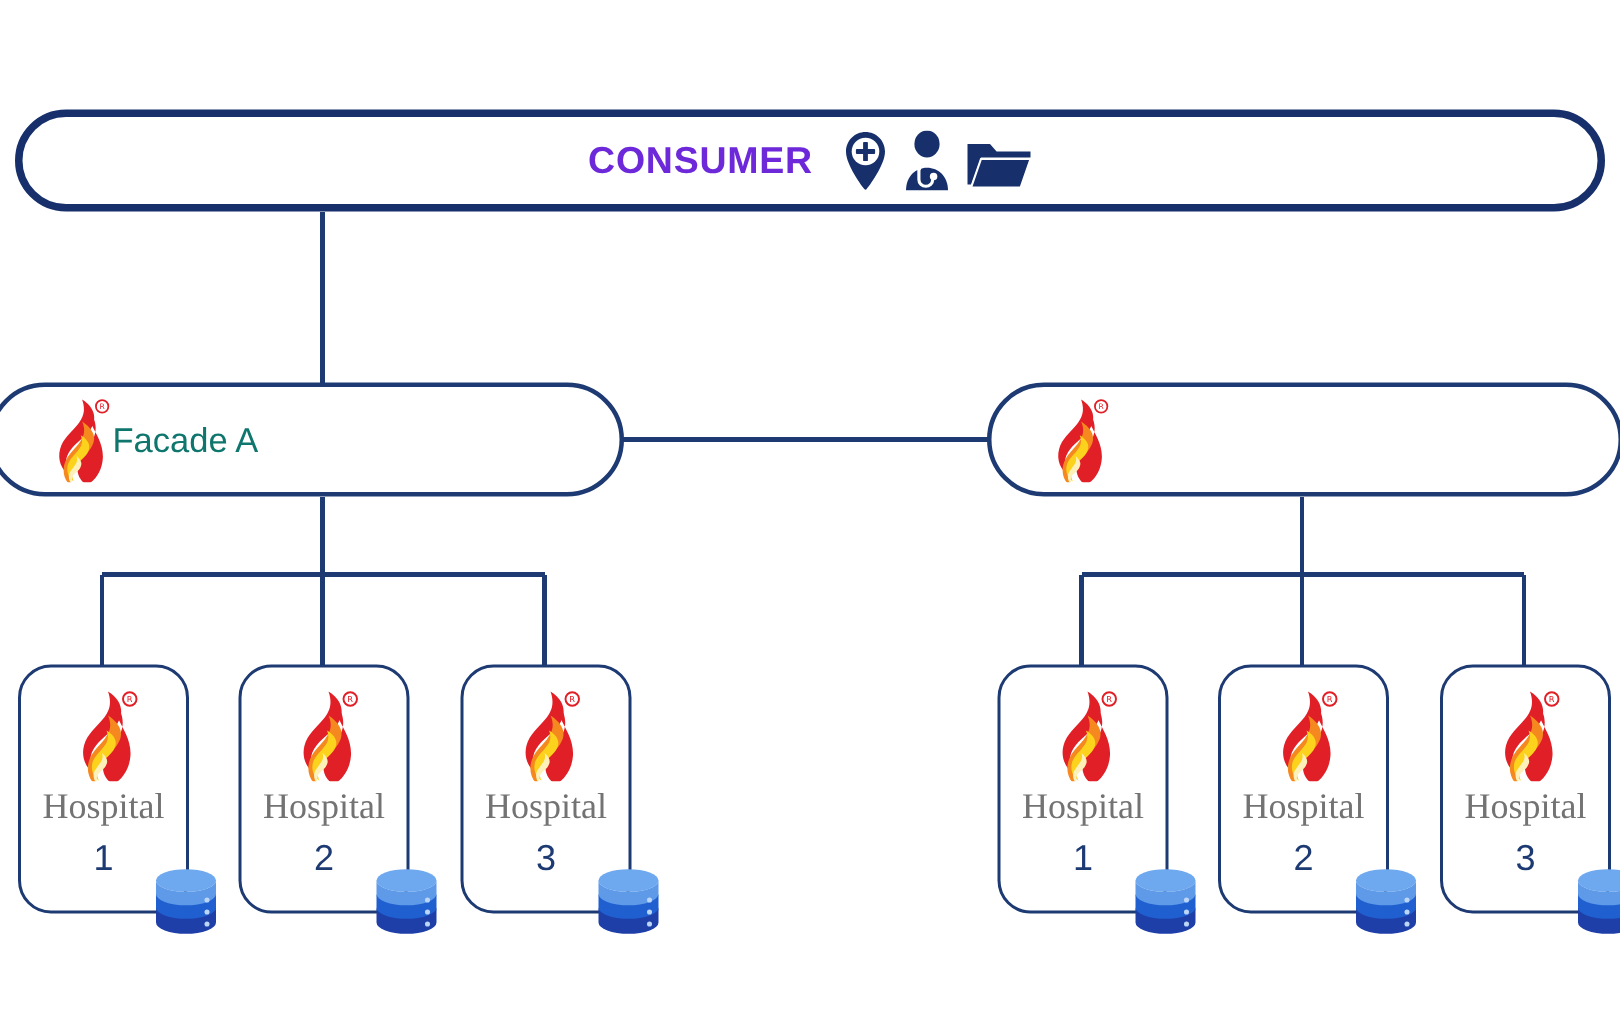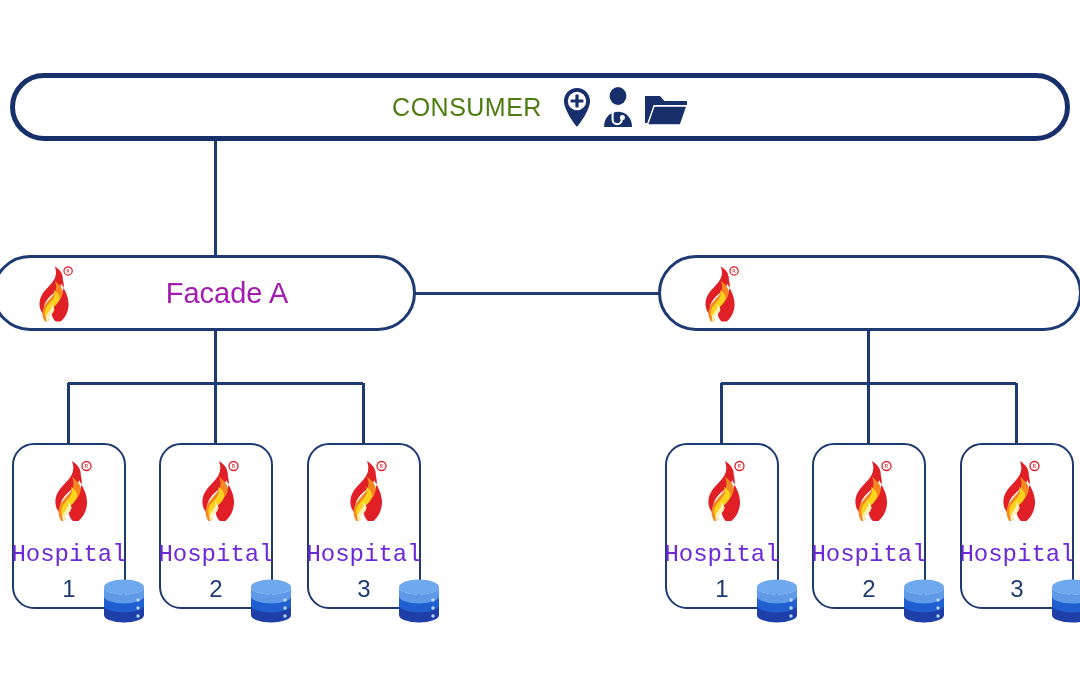--- a/index.html
+++ b/index.html
@@ -45,23 +45,23 @@
     left: 10px;
     top: 73px;
     width: 1060px;
     height: 68px;
     border: 5px solid #17306b;
     border-radius: 34px;
     gap: 14px;
   }
   .consumer-label {
     font-size: 25px;
-    font-weight: normal;
+    font-weight: bold;
     letter-spacing: 0.5px;
-    color: #4d7c0f;
+    color: #6d28d9;
     font-family: "Liberation Sans", "DejaVu Sans", sans-serif;
     white-space: nowrap;
   }
   .consumer-icons {
     display: flex;
     align-items: flex-end;
     gap: 9px;
     margin-left: 6px;
   }
   .consumer-icons svg { display: block; }
@@ -77,23 +77,22 @@
   .facade-a { left: -8px; }
   .facade-b { left: 658px; }
   .facade-logo {
     margin-left: 34px;
     flex: 0 0 auto;
     width: 46px;
     height: 58px;
   }
   .facade-label {
     flex: 1 1 auto;
-    text-align: center;
-    font-size: 29px;
-    color: #a21caf;
+    font-size: 23px;
+    color: #0f766e;
     font-family: "Liberation Sans", "DejaVu Sans", sans-serif;
     margin-right: 34px;
     white-space: nowrap;
   }
 
   .hospital-box {
     top: 443px;
     width: 114px;
     height: 166px;
     border: 2.5px solid #1d3a73;
@@ -101,25 +100,25 @@
     flex-direction: column;
     justify-content: flex-start;
     align-items: center;
     padding-top: 14px;
   }
   .hospital-logo {
     width: 52px;
     height: 62px;
   }
   .hospital-name {
-    margin-top: 20px;
+    margin-top: 4px;
     font-size: 24px;
-    color: #6d28d9;
+    color: #737373;
     line-height: 1.15;
-    font-family: Liberation Mono, monospace;
+    font-family: Liberation Serif, serif;
     white-space: nowrap;
   }
   .hospital-num {
     margin-top: 8px;
     font-size: 24px;
     color: #1d3a73;
     line-height: 1;
     font-family: "Liberation Sans", "DejaVu Sans", sans-serif;
   }
 

